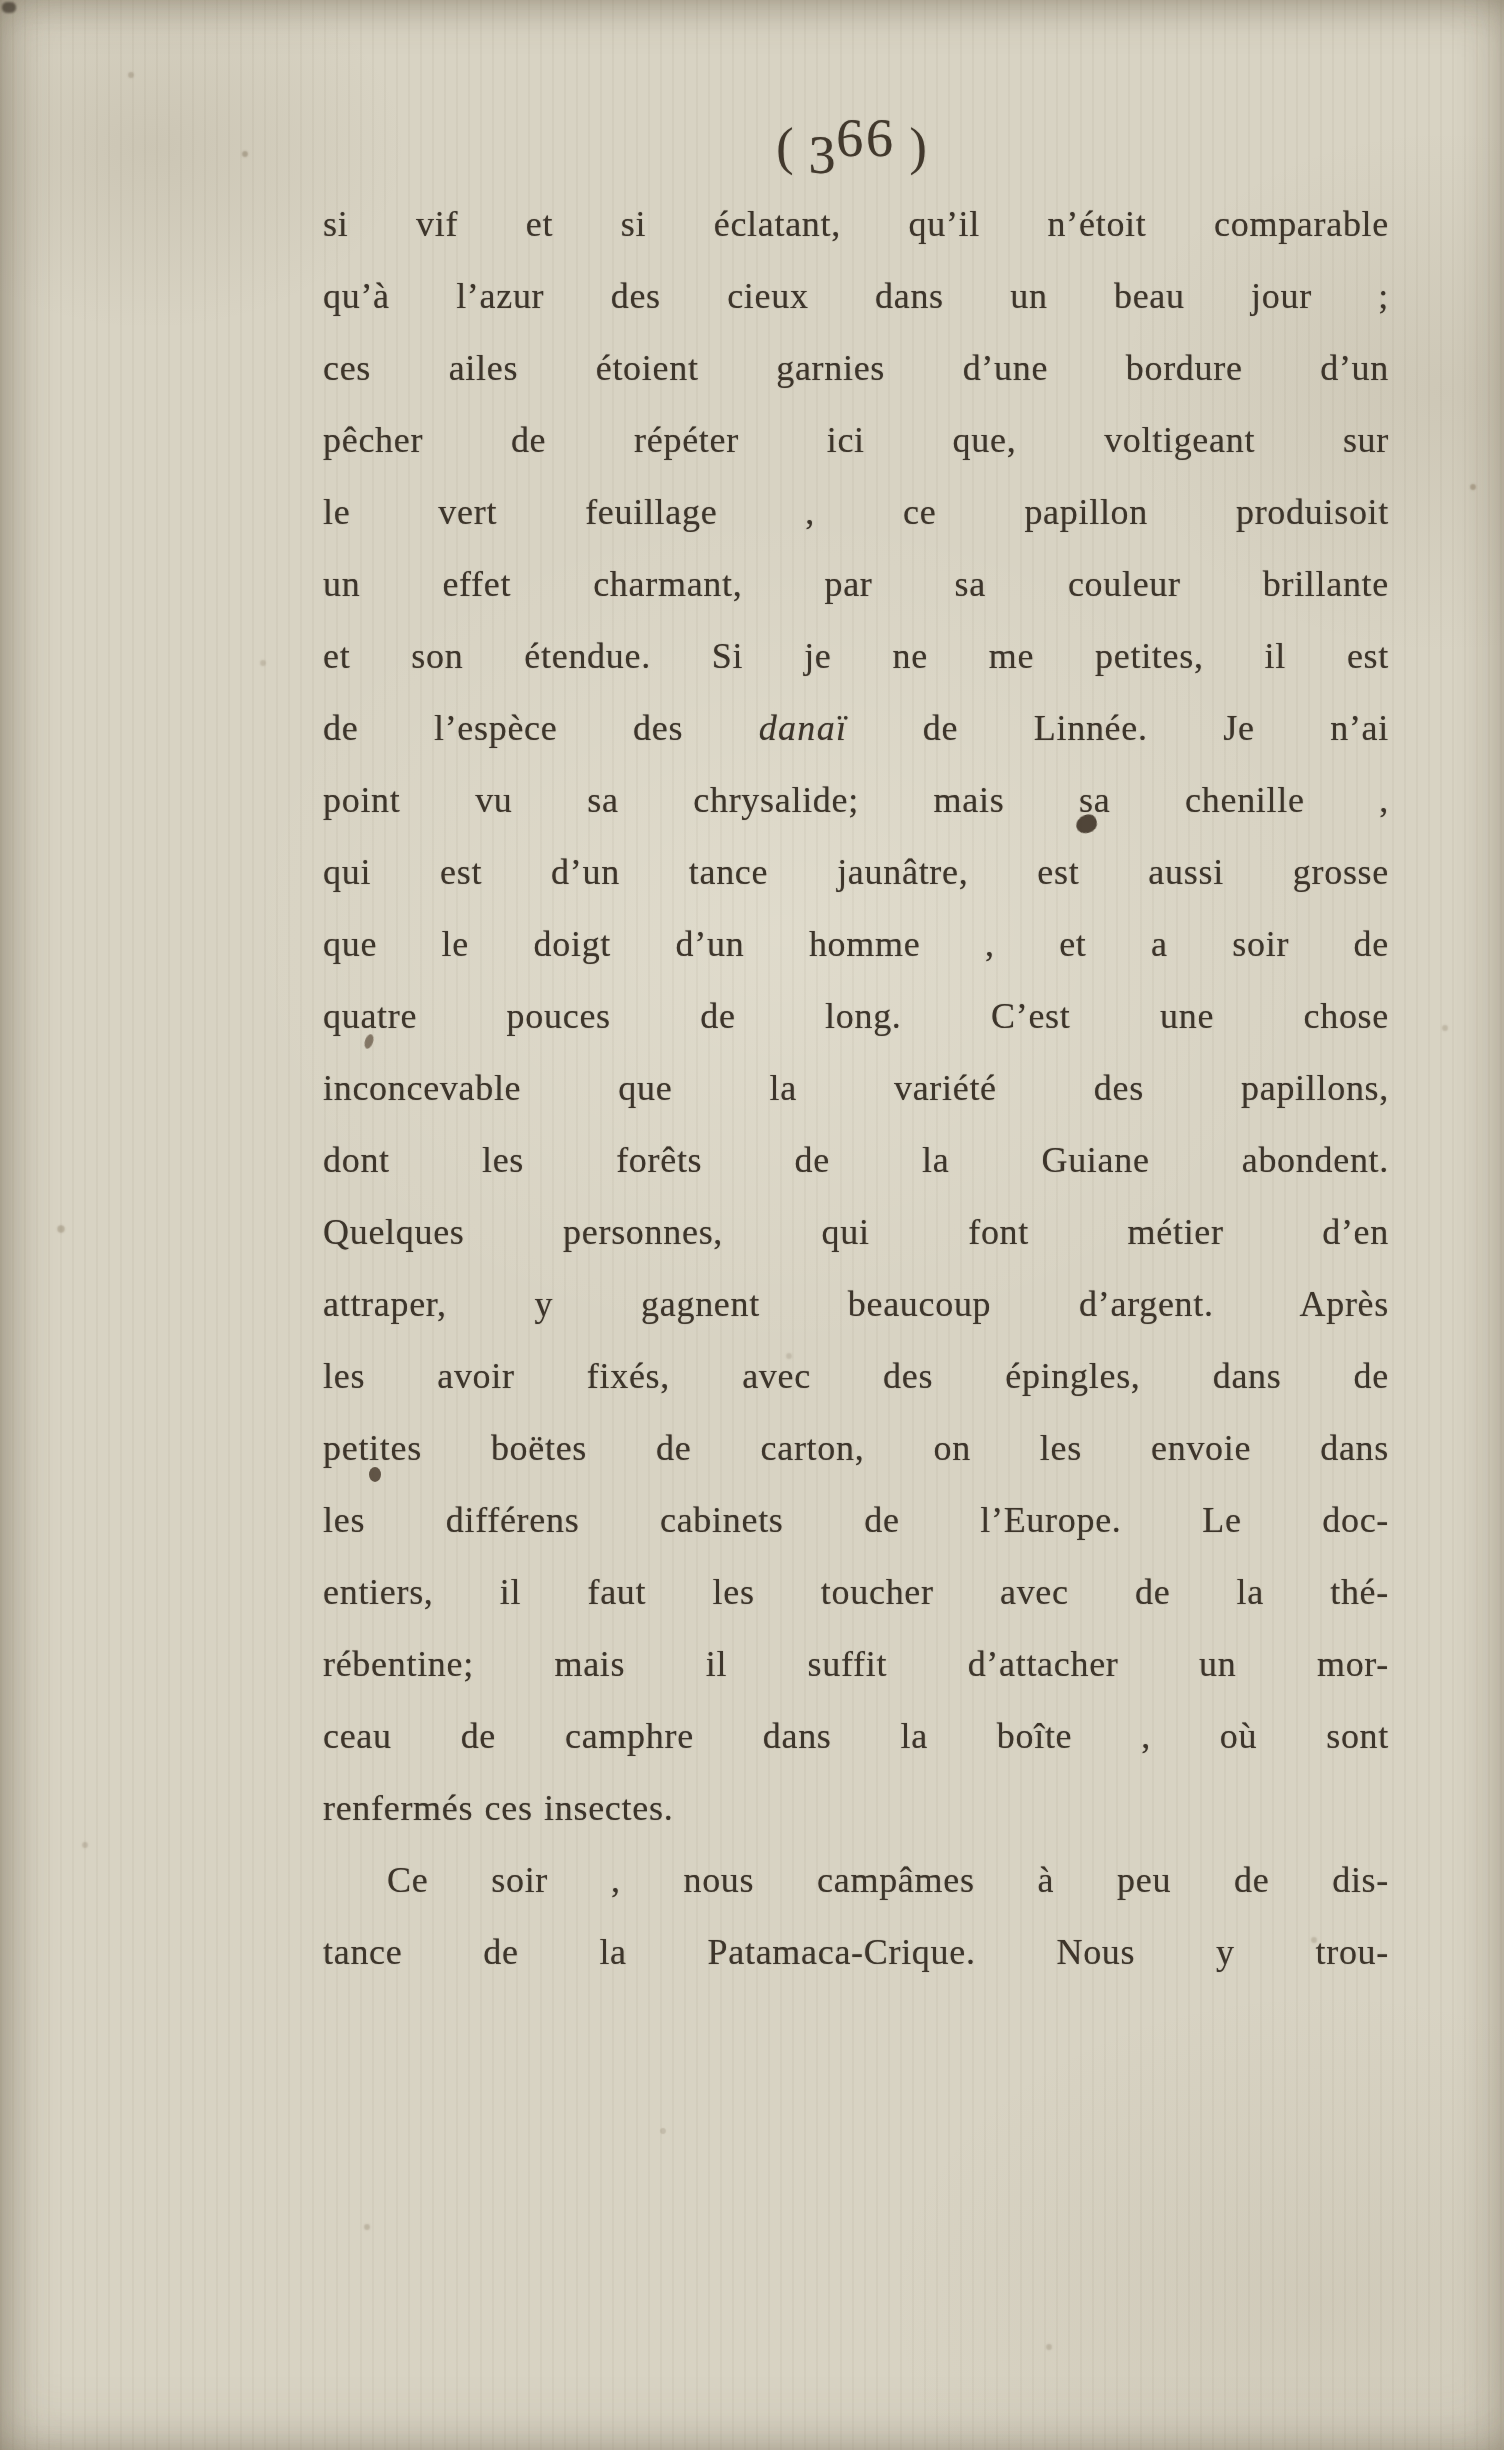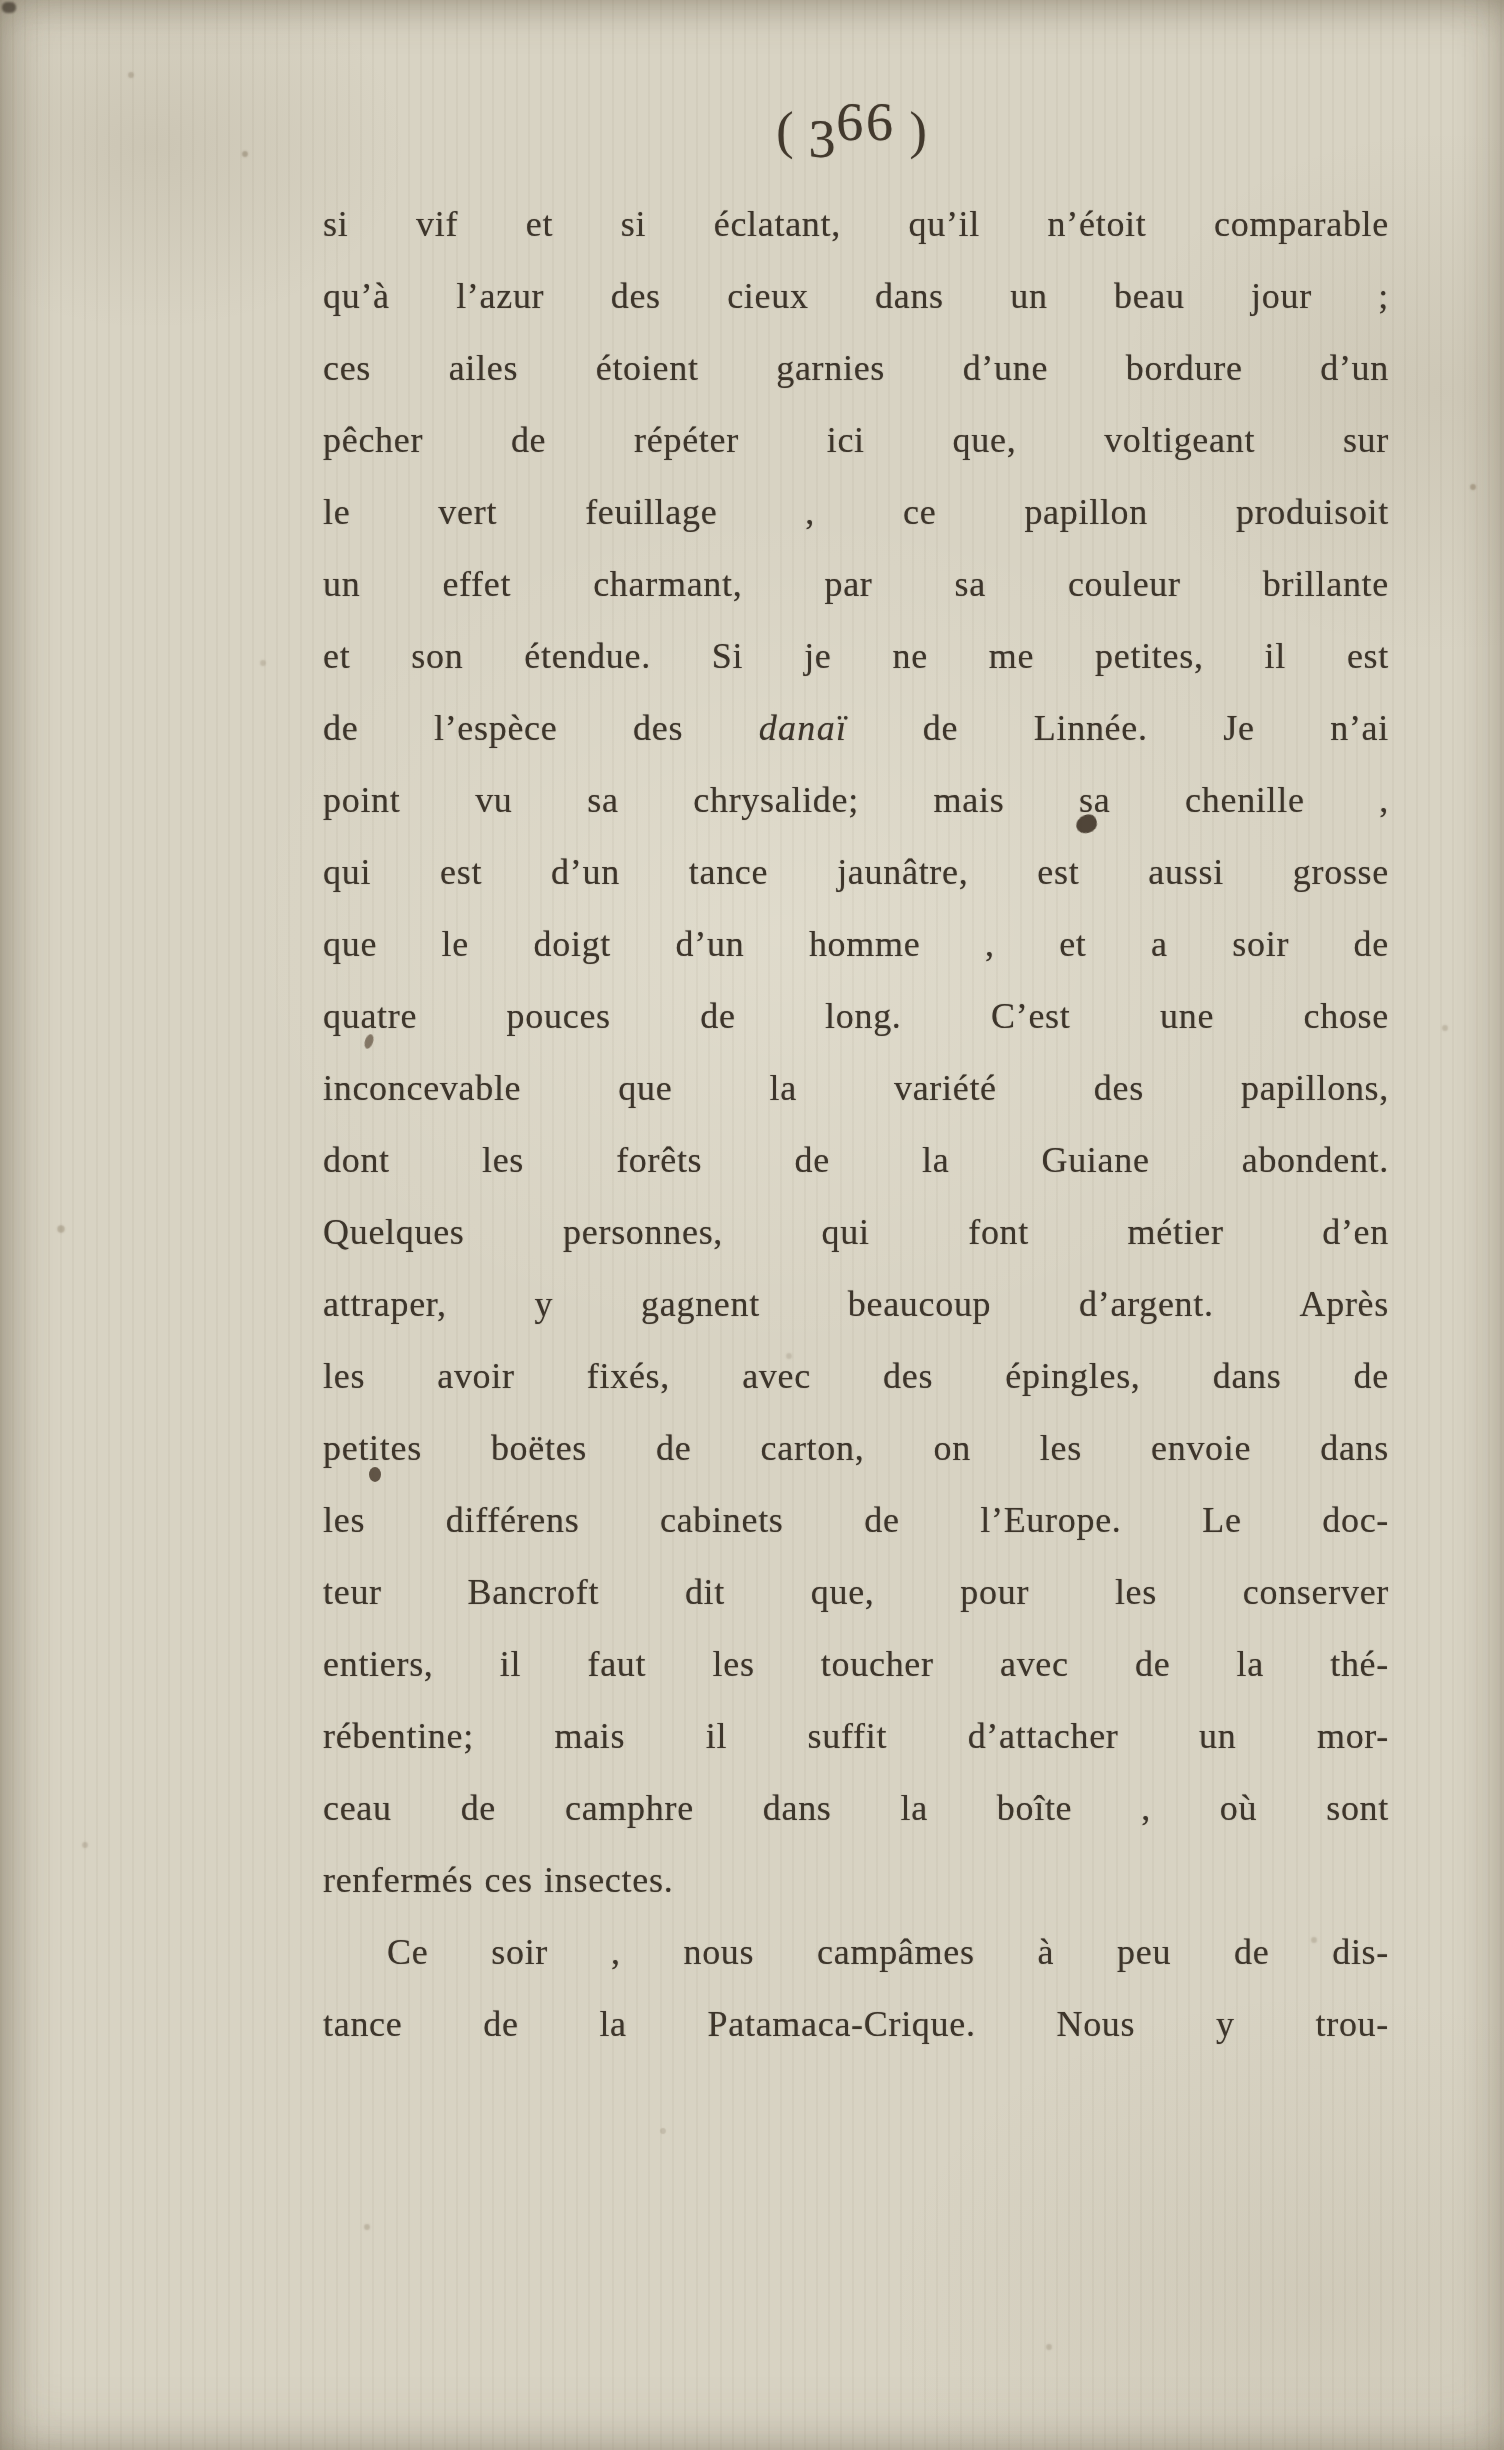--- a/index.html
+++ b/index.html
@@ -42,21 +42,21 @@
     width: 1304px;
     top: 97px;
     text-align: center;
     font-size: 54px;
     letter-spacing: 0.9px;
     color: #42392d;
     text-shadow: 0 0 1px rgba(66,57,45,0.55);
   }
   .folio .paren { font-size: 52px; margin: 0 14px; display: inline-block; transform: translateY(1.7px); }
   .folio .d-low  { display: inline-block; transform: translateY(11.3px); }
-  .folio .d-high { display: inline-block; transform: translateY(-6px); letter-spacing: 2.6px; }
+  .folio .d-high { display: inline-block; transform: translateY(-6px); letter-spacing: 2.6px; margin-top: 16px; }
   .text-column {
     position: absolute;
     left: 323px;
     top: 188px;
     width: 1066px;
     font-size: 36px;
     line-height: 72px;
     letter-spacing: 0.7px;
     word-spacing: 1.7px;
     text-shadow: 0 0 1.1px rgba(61,53,43,0.55);
@@ -137,21 +137,20 @@
       <div class="line"><span>qui est d’un tance jaunâtre, est aussi grosse</span></div>
       <div class="line"><span>que le doigt d’un homme , et a soir de</span></div>
       <div class="line"><span>quatre pouces de long. C’est une chose</span></div>
       <div class="line"><span>inconcevable que la variété des papillons,</span></div>
       <div class="line"><span>dont les forêts de la Guiane abondent.</span></div>
       <div class="line"><span>Quelques personnes, qui font métier d’en</span></div>
       <div class="line"><span>attraper, y gagnent beaucoup d’argent. Après</span></div>
       <div class="line"><span>les avoir fixés, avec des épingles, dans de</span></div>
       <div class="line"><span>petites boëtes de carton, on les envoie dans</span></div>
       <div class="line"><span>les différens cabinets de l’Europe. Le doc-</span></div>
-      <div class="line"><span>teur Bancroft dit que, pour les conserver</span></div>
       <div class="line"><span>entiers, il faut les toucher avec de la thé-</span></div>
       <div class="line"><span>rébentine; mais il suffit d’attacher un mor-</span></div>
       <div class="line"><span>ceau de camphre dans la boîte , où sont</span></div>
       <div class="line short"><span>renfermés ces insectes.</span></div>
       <div class="line indent"><span>Ce soir , nous campâmes à peu de dis-</span></div>
       <div class="line"><span>tance de la Patamaca-Crique. Nous y trou-</span></div>
     </div>
 
   <div class="mark mark-blot-linnee"></div>
   <div class="mark mark-dot-avoir"></div>

